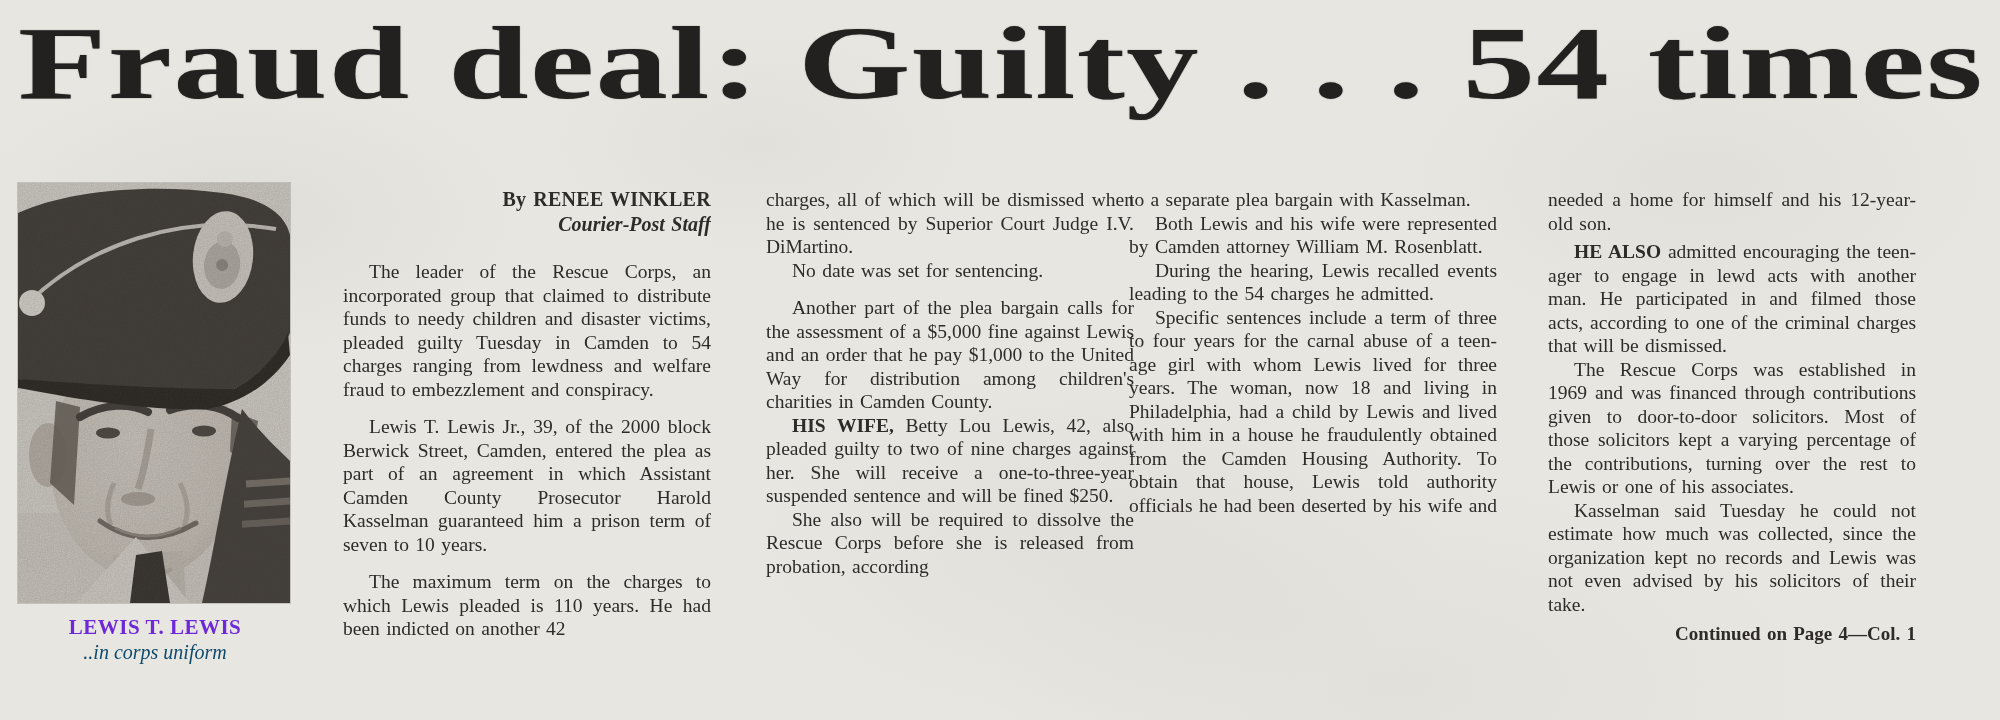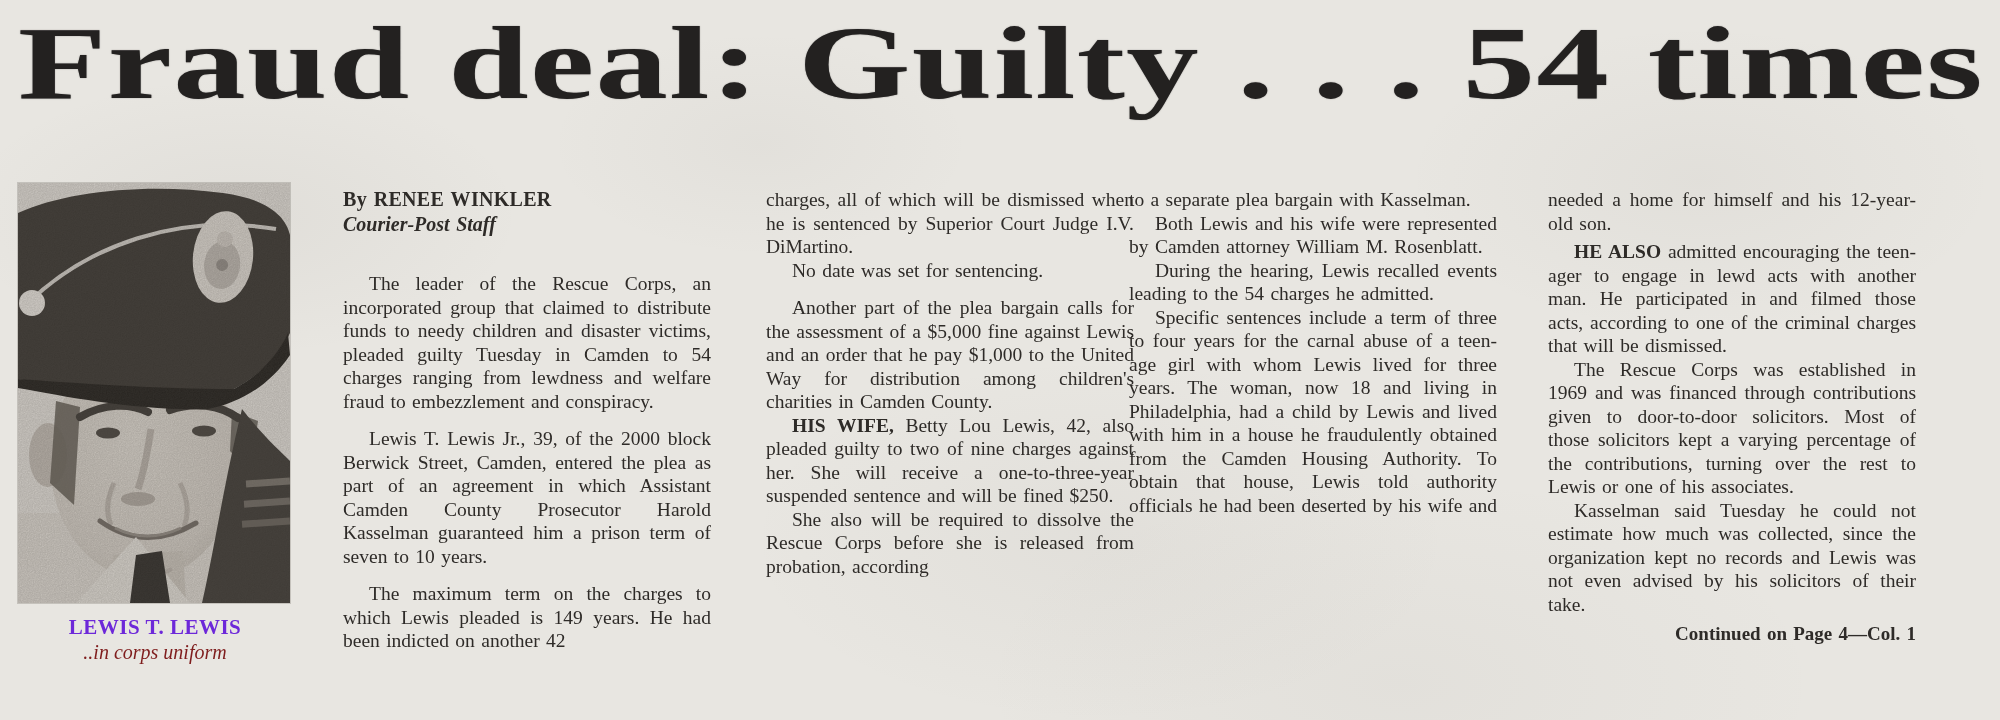--- a/index.html
+++ b/index.html
@@ -19,31 +19,31 @@
     position:absolute;left:18px;top:2px;margin:0;white-space:nowrap;
     font-family:"Liberation Serif", serif;
     font-weight:700;font-size:104px;line-height:1.18;color:#232120;
     letter-spacing:1px;
     text-shadow:0 0 1px rgba(35,33,32,.55);
   }
   .photo-block{position:absolute;left:18px;top:183px;width:274px;margin:0;}
   .photo-frame{width:272px;height:420px;overflow:hidden;background:#d7d3cd;box-shadow:0 0 0 1px rgba(90,86,80,.25);}
   .photo-frame svg{display:block;}
   .cap-name{margin-top:12px;text-align:center;font-weight:700;font-size:21px;letter-spacing:.5px;color:#6d28d9;}
-  .cap-sub{text-align:center;font-style:italic;font-size:20px;color:#7f1d1d;margin-top:1px;}
+  .cap-sub{text-align:center;font-style:italic;font-size:20px;color:#0c4a6e;margin-top:1px;}
   .col{
     position:absolute;top:188px;width:368px;height:528px;overflow:hidden;
     font-size:19.5px;line-height:23.5px;text-align:justify;
     color:#2e2b28;word-spacing:1.5px;
   }
   .col-1{left:343px;}
   .col-2{left:766px;}
   .col-3{left:1129px;}
   .col-4{left:1548px;}
-  .byline{text-align:left;margin-bottom:36px;}
+  .byline{text-align:right;margin-bottom:24px;}
   .byline-by{font-weight:700;font-size:20px;letter-spacing:.3px;}
   .byline-org{font-weight:700;font-style:italic;font-size:20px;margin-top:1px;}
   p.para{margin:0;}
   p.para.indent{text-indent:26px;}
   p.para.gap{margin-top:14px;}
   p.para.gap-lg{}
   p.para.gap-sm{margin-top:5px;}
   p.para b{font-weight:700;}
   p.para.continued{text-align:right;text-indent:0;font-weight:700;font-size:19px;margin-top:6px;}
 </style>
@@ -121,21 +121,21 @@
 </figure>
 
 <div class="col col-1">
   <div class="byline">
     <div class="byline-by">By RENEE WINKLER</div>
     <div class="byline-org">Courier-Post Staff</div>
   </div>
   <div class="col-paras">
       <p class="para indent gap">The leader of the Rescue Corps, an incorporated group that claimed to distribute funds to needy children and disaster victims, pleaded guilty Tuesday in Camden to 54 charges ranging from lewdness and welfare fraud to embezzlement and conspiracy.</p>
       <p class="para indent gap">Lewis T. Lewis Jr., 39, of the 2000 block Berwick Street, Camden, entered the plea as part of an agreement in which Assistant Camden County Prosecutor Harold Kasselman guaranteed him a prison term of seven to 10 years.</p>
-      <p class="para indent gap">The maximum term on the charges to which Lewis pleaded is 149 years. He had been indicted on another 42</p>
+      <p class="para indent gap">The maximum term on the charges to which Lewis pleaded is 110 years. He had been indicted on another 42</p>
     </div>
 </div>
 
 <div class="col col-2">
   <div class="col-paras">
       <p class="para">charges, all of which will be dismissed when he is sentenced by Superior Court Judge I.V. DiMartino.</p>
       <p class="para indent">No date was set for sentencing.</p>
       <p class="para indent gap">Another part of the plea bargain calls for the assessment of a $5,000 fine against Lewis and an order that he pay $1,000 to the United Way for distribution among children's charities in Camden County.</p>
       <p class="para indent gap-lg"><b>HIS WIFE,</b> Betty Lou Lewis, 42, also pleaded guilty to two of nine charges against her. She will receive a one-to-three-year suspended sentence and will be fined $250.</p>
       <p class="para indent gap-lg">She also will be required to dissolve the Rescue Corps before she is released from probation, according</p>

